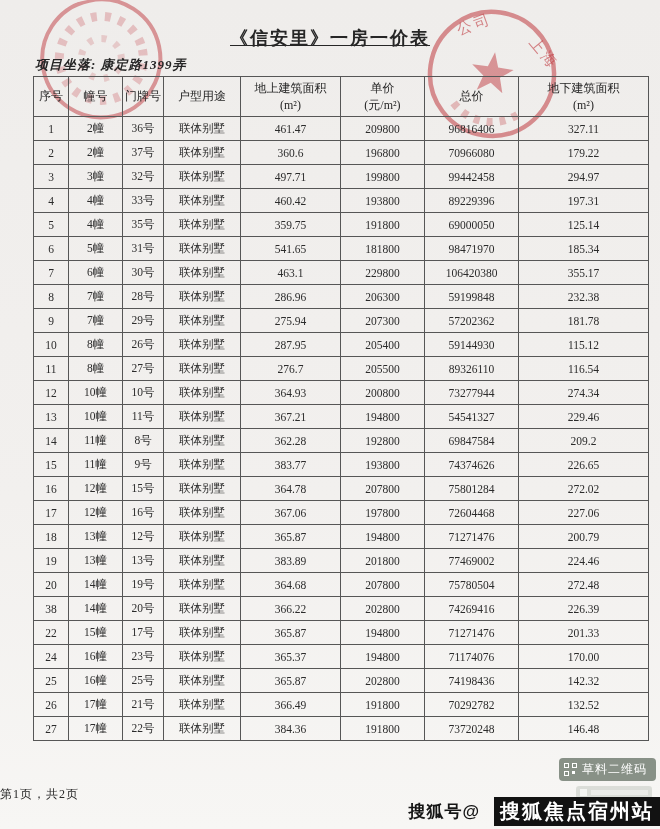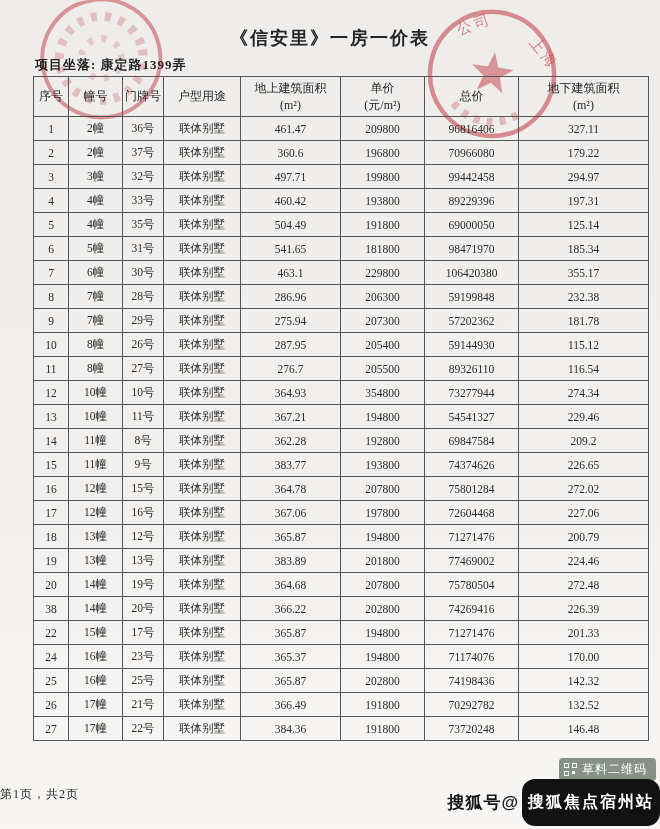--- a/index.html
+++ b/index.html
@@ -9,24 +9,24 @@
     overflow:hidden;
     background:#f2f0ee;
     font-family:"Liberation Serif","DejaVu Serif",serif;
     color:#262626;
     --stamp-red:#c03a40;
   }
   .page { position:absolute; inset:0;
     background:linear-gradient(180deg,#efedeb 0%,#f2f0ee 60%,#f7f6f4 100%); }
 
   .title { position:absolute; top:26px; left:0; width:100%;
-    text-align:center; font-size:18px; font-weight:bold; letter-spacing:2px; }
+    text-align:center; font-size:18px; font-weight:bold; letter-spacing:2px;text-decoration:underline; }
 
   .project { position:absolute; top:56px; left:35px;
-    font-size:13px; font-weight:bold; letter-spacing:1px; }
+    font-size:13px; font-weight:bold; letter-spacing:1px;font-style:italic; }
 
   table { position:absolute; top:76px; left:33px; width:615px;
     border-collapse:collapse; table-layout:fixed; background:transparent; }
   th, td { border:1px solid #565656; text-align:center;
     overflow:hidden; white-space:nowrap; }
   th { height:40px; font-size:12px; line-height:1.35; font-weight:normal; padding:1px; }
   td { height:24px; font-size:11.5px; padding:0 2px; color:#2b2b2b; }
 
   .footer { position:absolute; top:786px; left:0; width:100%;
     font-size:12px; letter-spacing:1px; }
@@ -47,23 +47,23 @@
     background:rgba(70,90,70,.22); opacity:.7;
     display:flex; align-items:center; gap:4px; padding:0 4px; }
   .qr-badge-faint i { display:block; width:7px; height:7px;
     background:rgba(255,255,255,.75); }
   .qr-badge-faint b { display:block; flex:1; height:5px;
     background:rgba(255,255,255,.45); }
 
   .sohu { position:absolute; right:0; bottom:3px;
     display:flex; align-items:center;
     font-family:"Liberation Sans",sans-serif; font-weight:bold; }
-  .sohu-prefix { color:#151515; font-size:17px; letter-spacing:1px; padding-right:3px; }
-  .sohu-name { background:#121212; color:#ffffff; font-size:16px;
-    padding:13px 6px; letter-spacing:2px;border-radius:13px; }
+  .sohu-prefix { color:#151515; font-size:17px; letter-spacing:1px; padding-right:14px; }
+  .sohu-name { background:#121212; color:#ffffff; font-size:20px;
+    padding:1px 6px; letter-spacing:2px; }
 </style>
 </head>
 <body style="--stamp-red: #c03a40;">
 
 <div class="page">
 
   <svg class="stamp stamp-left" viewBox="0 0 160 125">
     <circle cx="88" cy="60" r="59" fill="none" stroke="var(--stamp-red)" stroke-width="4" opacity="0.5"></circle>
     <circle cx="88" cy="60" r="42" fill="none" stroke="var(--stamp-red)" stroke-width="9" stroke-dasharray="6 8" opacity="0.26"></circle>
     <circle cx="88" cy="60" r="20" fill="none" stroke="var(--stamp-red)" stroke-width="7" stroke-dasharray="5 9" opacity="0.2"></circle>
@@ -146,21 +146,21 @@
           <td>460.42</td>
           <td>193800</td>
           <td>89229396</td>
           <td>197.31</td>
         </tr>
         <tr>
           <td>5</td>
           <td>4幢</td>
           <td>35号</td>
           <td>联体别墅</td>
-          <td>504.49</td>
+          <td>359.75</td>
           <td>191800</td>
           <td>69000050</td>
           <td>125.14</td>
         </tr>
         <tr>
           <td>6</td>
           <td>5幢</td>
           <td>31号</td>
           <td>联体别墅</td>
           <td>541.65</td>
@@ -217,21 +217,21 @@
           <td>205500</td>
           <td>89326110</td>
           <td>116.54</td>
         </tr>
         <tr>
           <td>12</td>
           <td>10幢</td>
           <td>10号</td>
           <td>联体别墅</td>
           <td>364.93</td>
-          <td>354800</td>
+          <td>200800</td>
           <td>73277944</td>
           <td>274.34</td>
         </tr>
         <tr>
           <td>13</td>
           <td>10幢</td>
           <td>11号</td>
           <td>联体别墅</td>
           <td>367.21</td>
           <td>194800</td>

